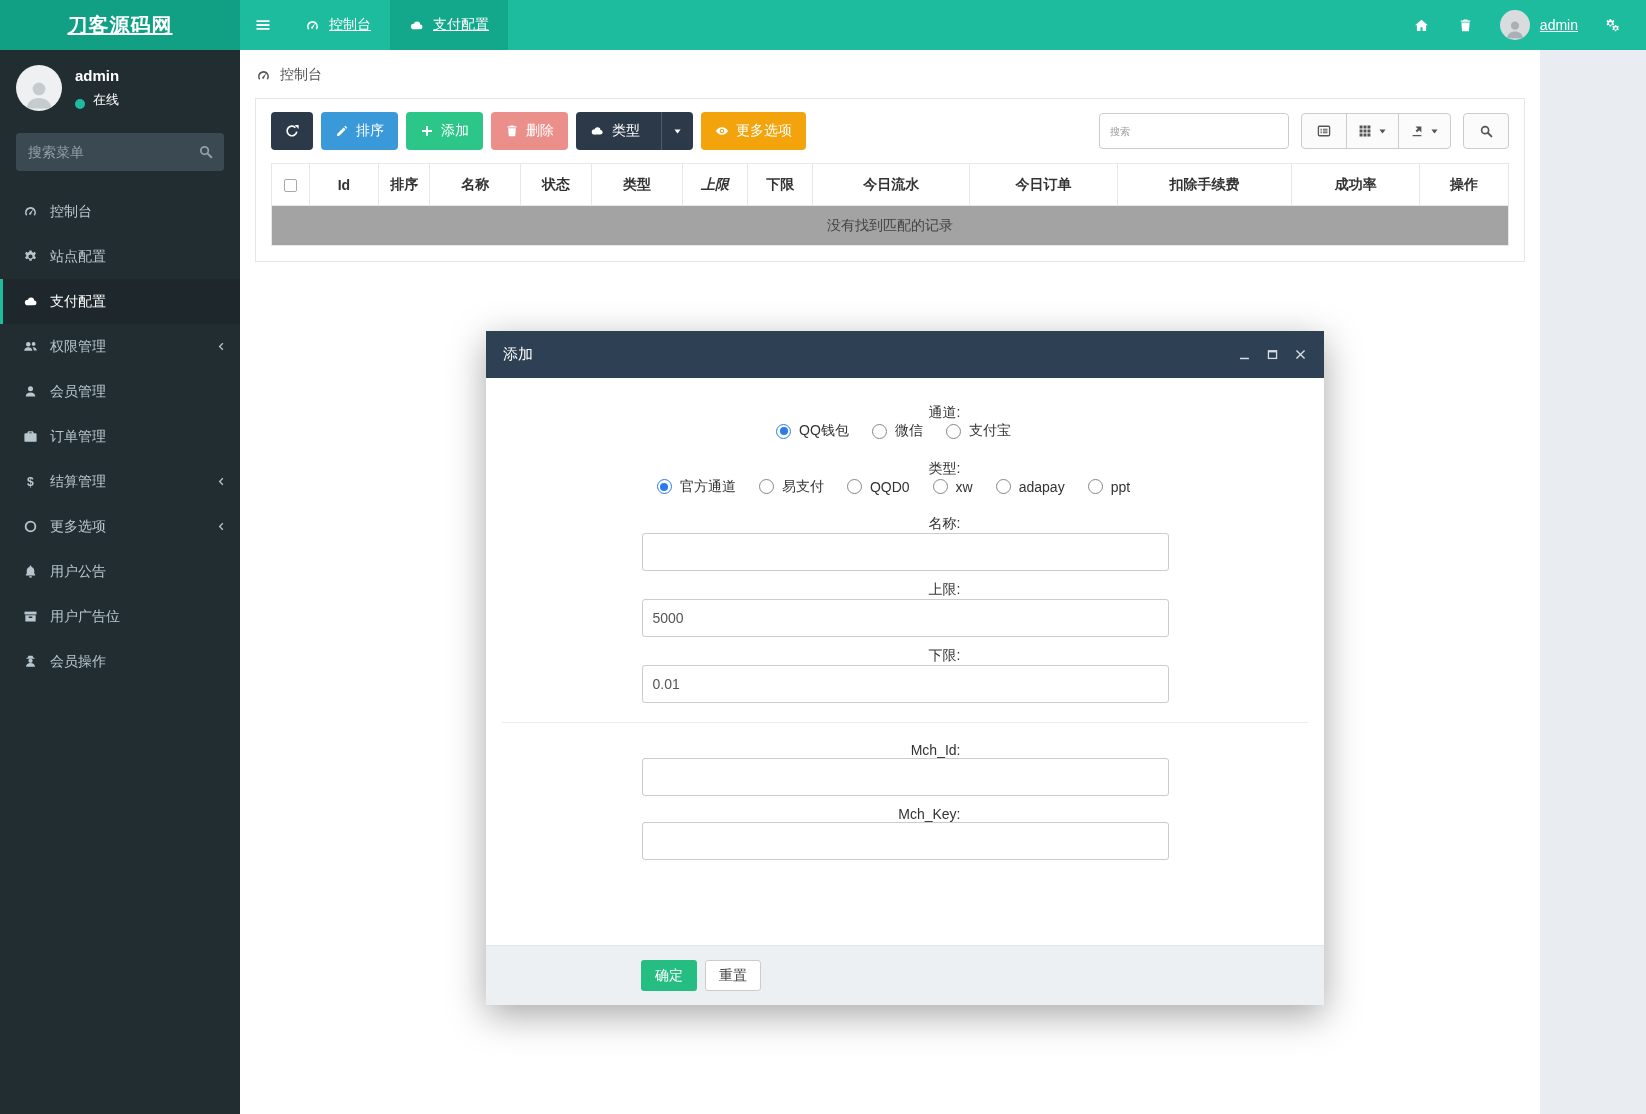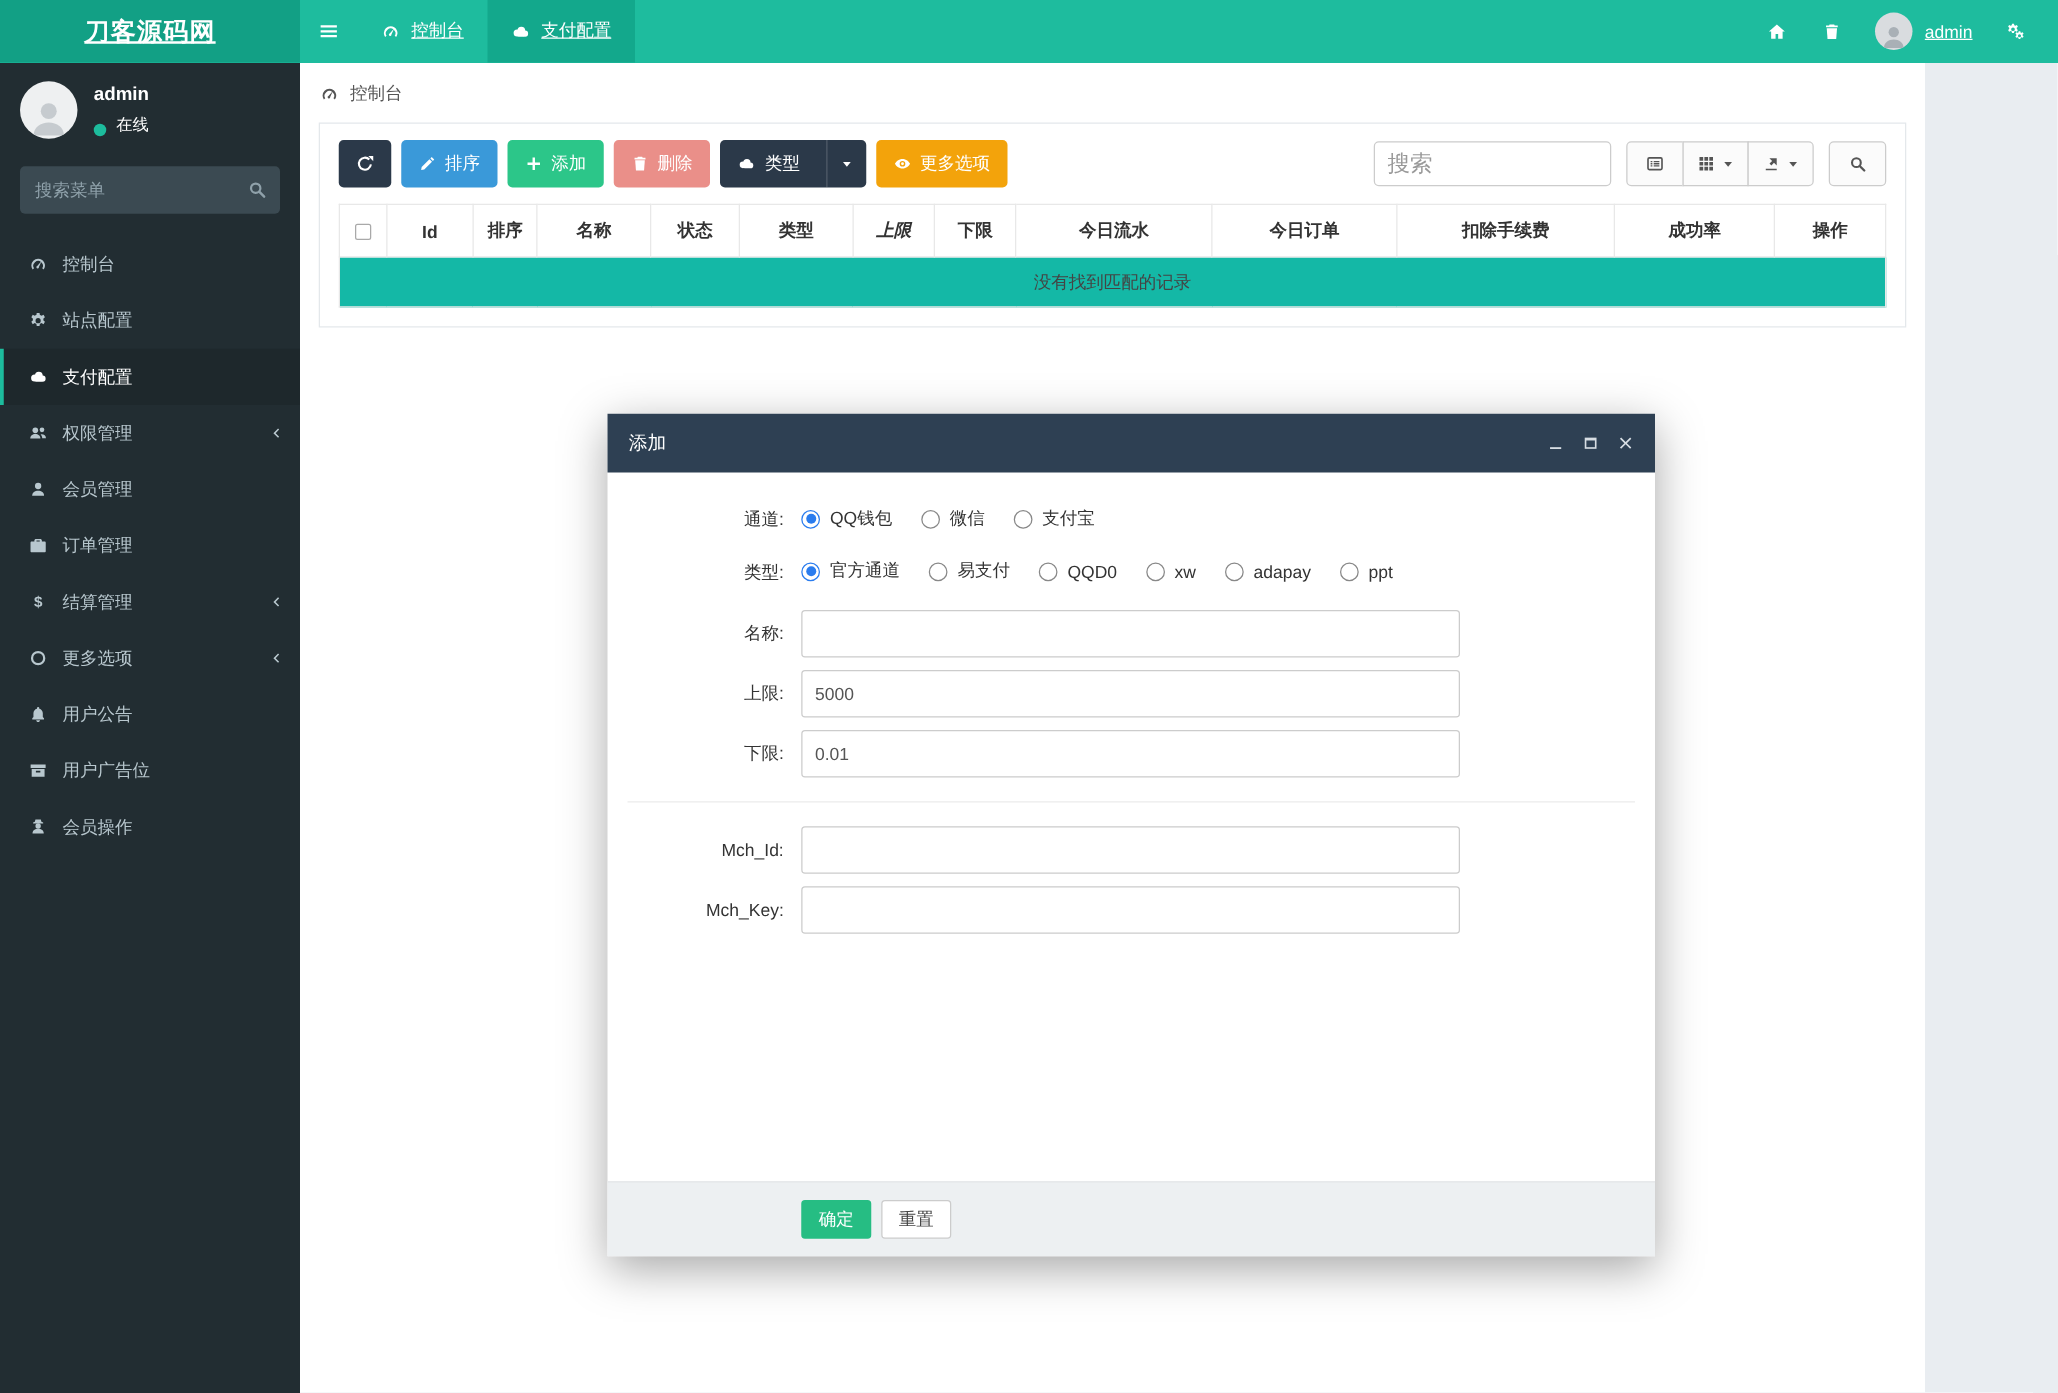--- a/index.html
+++ b/index.html
@@ -50,41 +50,41 @@
   .btn-dark { background:#2b3949; }
   .btn-blue { background:#3a99d9; }
   .btn-green { background:#2cc689; }
   .btn-red { background:#ea8f89; }
   .btn-orange { background:#f3a30b; }
   .btn-split { padding:0; overflow:hidden; }
   .split-main { display:inline-flex; align-items:center; gap:8px; padding:0 14px; height:38px; }
   .split-caret { display:inline-flex; align-items:center; height:38px; padding:0 11px; border-left:1px solid rgba(255,255,255,.18); }
   .i.sm { font-size:9px; }
   .tool-right { margin-left:auto; display:flex; gap:12px; align-items:center; }
-  .search-input { width:190px; height:36px; border:1px solid #ccc; border-radius:4px; padding:0 10px; font-size:18px; color:#555; outline:none; }
+  .search-input { width:190px; height:36px; border:1px solid #ccc; border-radius:4px; padding:0 10px; font-size:10px; color:#555; outline:none; }
   .search-input::placeholder { color:#999; }
   .btn-group { display:flex; }
   .btn-light { height:36px; min-width:46px; padding:0 11px; background:#fbfbfb; border:1px solid #ccc; color:#555; display:inline-flex; align-items:center; justify-content:center; gap:6px; cursor:pointer; font-size:14px; }
   .btn-group .btn-light { margin-left:-1px; border-radius:0; }
   .btn-group .btn-light:first-child { border-radius:4px 0 0 4px; margin-left:0; }
   .btn-group .btn-light:last-child { border-radius:0 4px 4px 0; }
   .btn-light.single { border-radius:4px; }
 
   .tbl { width:100%; border-collapse:collapse; font-size:14px; color:#333; }
   .tbl th { border:1px solid #e8e8e8; height:42px; font-weight:bold; text-align:center; padding:0 8px; background:#fff; }
-  .empty-cell { border:1px solid #e8e8e8; height:40px; text-align:center; background:#14b8a6; color:#444; }
+  .empty-cell { border:1px solid #e8e8e8; height:40px; text-align:center; background:#a3a3a3; color:#444; }
   .ckbox { width:13px; height:13px; border:1px solid #a9a9a9; border-radius:2px; background:#fff; display:inline-block; vertical-align:middle; cursor:pointer; }
 
   
   .modal { position:absolute; left:486px; top:331px; width:838px; background:#fff; box-shadow:0 10px 35px rgba(0,0,0,.35); z-index:40; }
   .modal-header { height:47px; background:#2e4053; color:#fff; display:flex; align-items:center; padding:0 17px; font-size:15px; }
   .win-icons { margin-left:auto; display:flex; gap:15px; color:#d7dde3; }
   .win-icons .i { font-size:13px; cursor:pointer; }
   .modal-body { height:567px; padding:26px 16px 0; }
-  .form-row { display:flex; align-items:center; }
+  .form-row { display:flex; align-items:center;flex-direction:column; }
   .row-radio { margin-bottom:18px; min-height:24px; }
   .row-input { margin-bottom:10px; }
   .f-label { width:139px; text-align:right; padding-right:14px; color:#333; font-size:14px; flex:none; }
   .f-input { width:527px; height:38px; border:1px solid #ccc; border-radius:3px; padding:0 10px; font-size:14px; color:#555; outline:none; }
   .divider { border:none; border-top:1px solid #ececec; margin:19px 0; }
   .radio { display:inline-flex; align-items:center; gap:8px; margin-right:23px; font-size:14px; color:#333; cursor:pointer; }
   .rb { width:15px; height:15px; border-radius:50%; border:1.5px solid #888; background:#fff; position:relative; flex:none; }
   .rb.on { border-color:#2a7cee; }
   .rb.on::after { content:""; position:absolute; inset:2.5px; background:#2a7cee; border-radius:50%; }
   .modal-footer { height:60px; background:#edf0f2; border-top:1px solid #e3e6e8; display:flex; align-items:center; padding-left:155px; gap:8px; }

